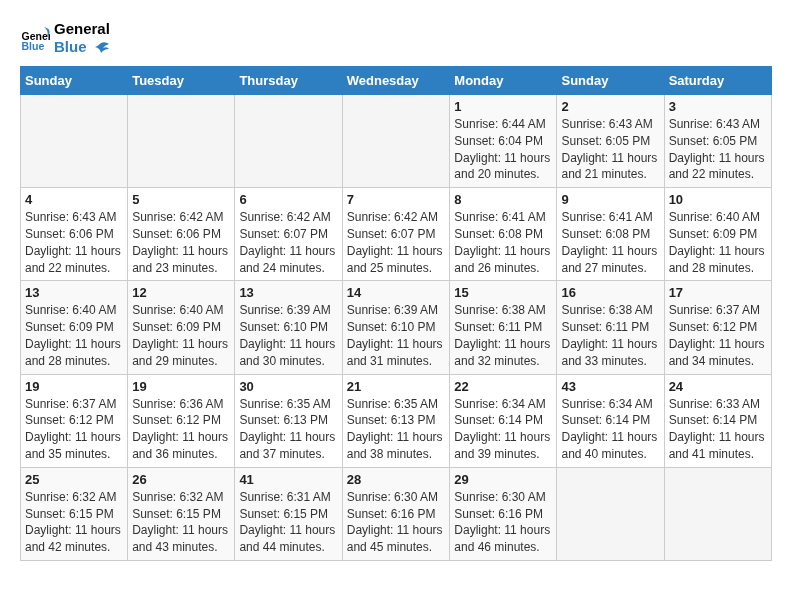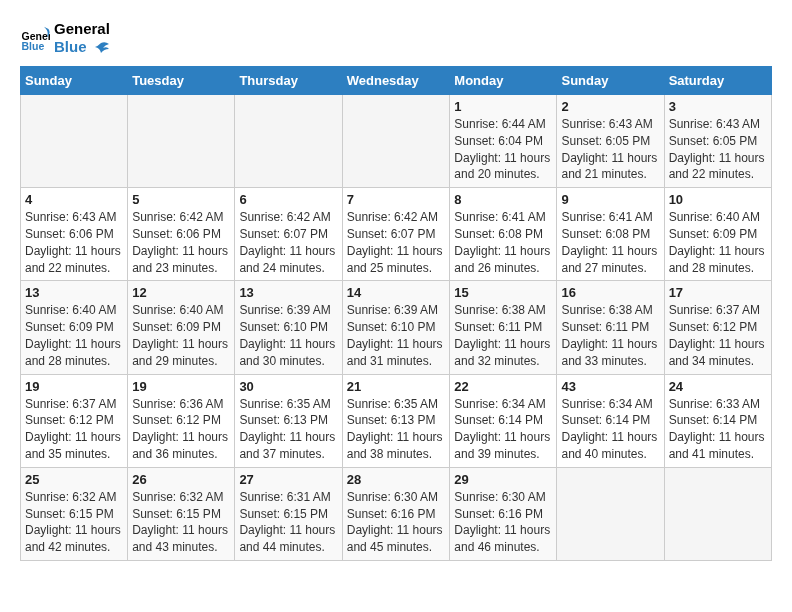--- a/index.html
+++ b/index.html
@@ -304,21 +304,21 @@
 and 42 minutes.</div>
         </td>
         <td>
           <div class="day-number">26</div>
           <div class="day-info" style="white-space: pre-line;">Sunrise: 6:32 AM
 Sunset: 6:15 PM
 Daylight: 11 hours
 and 43 minutes.</div>
         </td>
         <td>
-          <div class="day-number">27</div>
+          <div class="day-number">41</div>
           <div class="day-info" style="white-space: pre-line;">Sunrise: 6:31 AM
 Sunset: 6:15 PM
 Daylight: 11 hours
 and 44 minutes.</div>
         </td>
         <td>
           <div class="day-number">28</div>
           <div class="day-info" style="white-space: pre-line;">Sunrise: 6:30 AM
 Sunset: 6:16 PM
 Daylight: 11 hours

